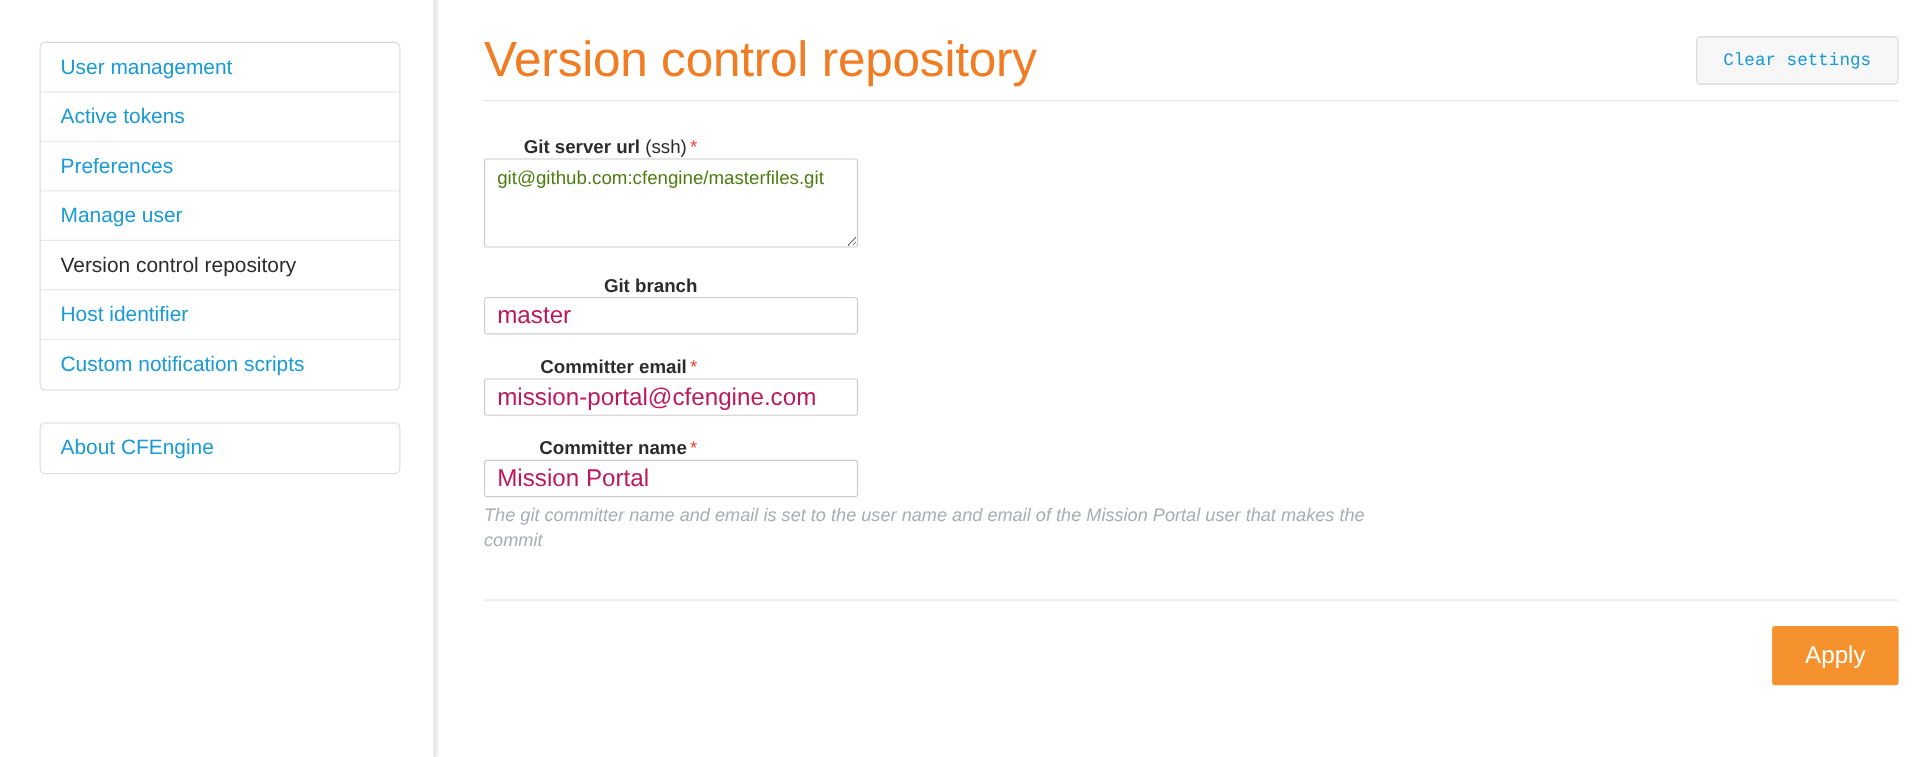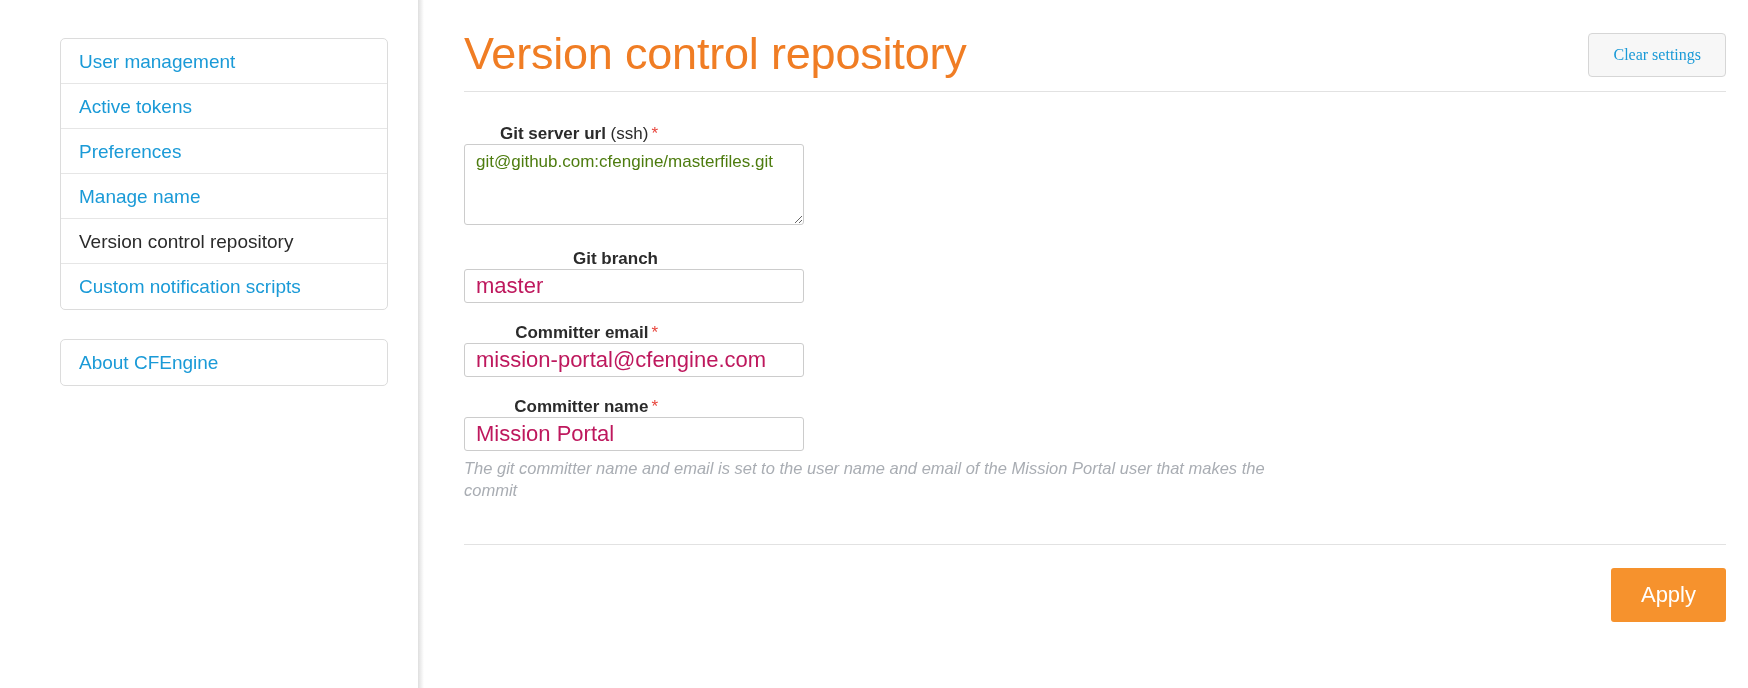--- a/index.html
+++ b/index.html
@@ -8,21 +8,20 @@
     width: 1748px; height: 688px;
     background: #ffffff;
     font-family: "Liberation Sans", sans-serif;
     overflow: hidden;
   }
   .page {
     position: relative;
     width: 1748px; height: 688px;
     display: flex;
     background: #ffffff;
-    padding-left: 24px;
   }
 
   
   .sidebar {
     width: 400px;
     min-width: 400px;
     height: 688px;
     background: #ffffff;
     padding: 38px 36px 0 36px;
     position: relative;
@@ -77,21 +76,21 @@
   }
   .clear-btn {
     margin-top: 13px;
     background: #f7f7f7;
     border: 1px solid #d6d6d6;
     border-radius: 4px;
     color: #1a9ad7;
     font-size: 16px;
     padding: 12px 24px;
     cursor: pointer;
-    font-family: Liberation Serif, serif;
+    font-family: Liberation Mono, monospace;
     white-space: nowrap;
   }
   .head-rule {
     margin-top: 11px;
     border-top: 1px solid #e2e2e2;
     margin-right: 2px;
   }
 
   
   .form { padding-top: 22px; }
@@ -199,22 +198,23 @@
 </head>
 <body>
 
 <div class="page">
 
   <aside class="sidebar">
     <nav class="nav-card">
       <div class="nav-item"><span>User management</span></div>
       <div class="nav-item"><span>Active tokens</span></div>
       <div class="nav-item"><span>Preferences</span></div>
-      <div class="nav-item"><span>Manage name</span></div>
+      <div class="nav-item"><span>Manage user</span></div>
       <div class="nav-item active"><span>Version control repository</span></div>
+      <div class="nav-item"><span>Host identifier</span></div>
       <div class="nav-item"><span>Custom notification scripts</span></div>
     </nav>
     <nav class="nav-card">
       <div class="nav-item"><span>About CFEngine</span></div>
     </nav>
   </aside>
 
   <main class="main">
 
     <div class="main-head">

